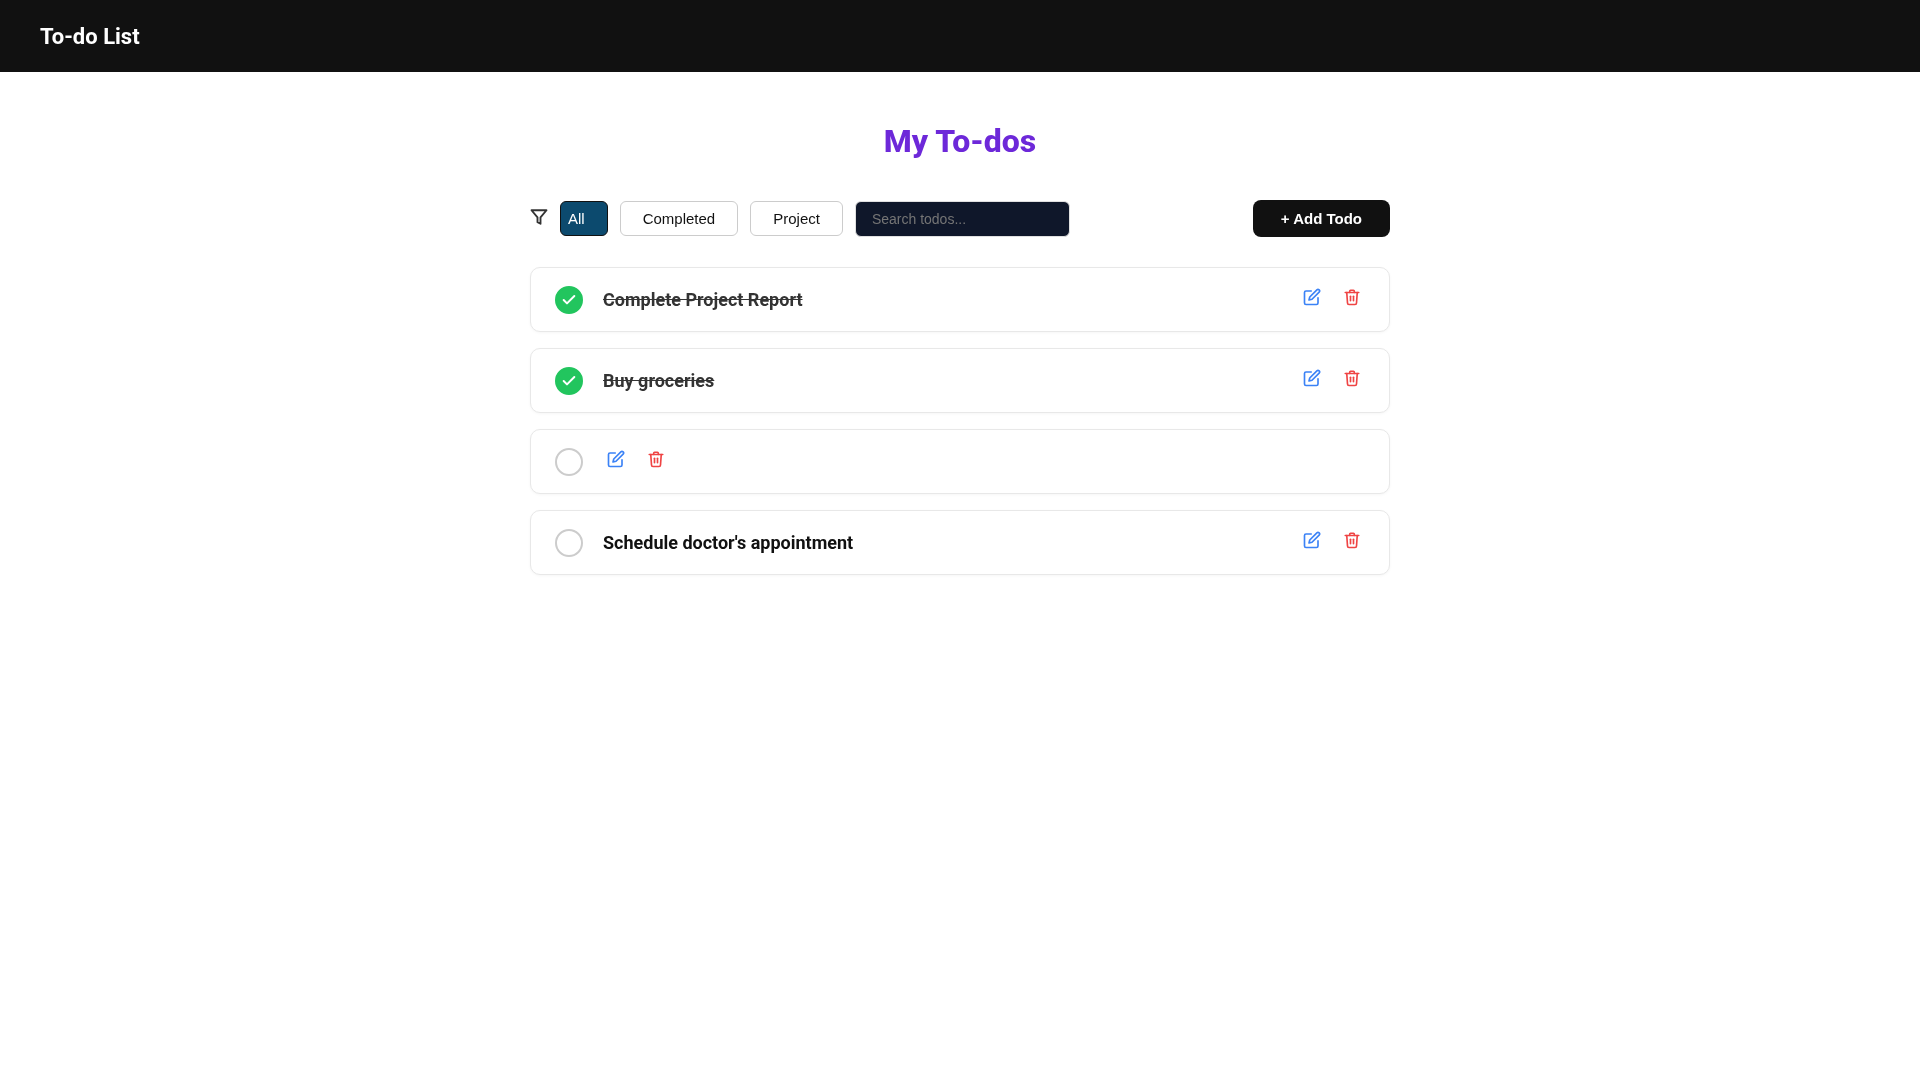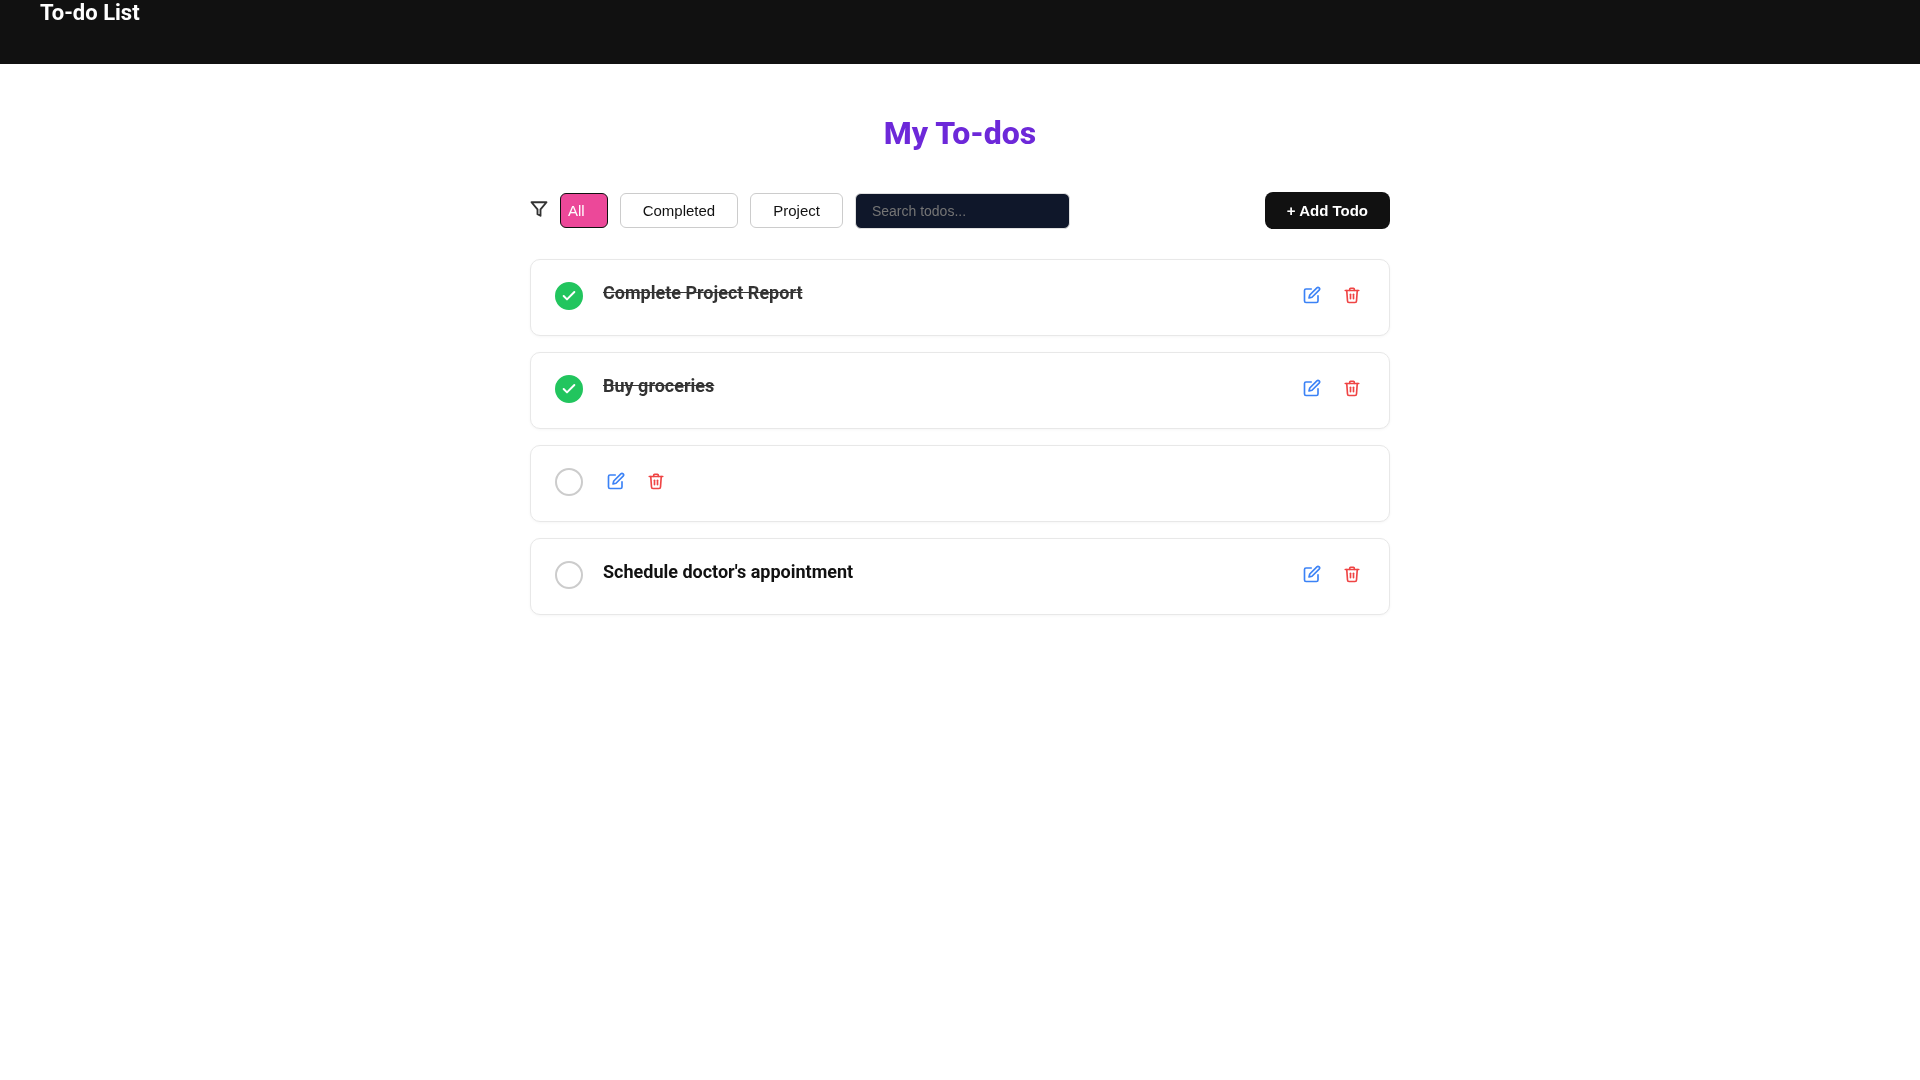--- a/index.html
+++ b/index.html
@@ -11,23 +11,23 @@
       font-family: -apple-system, BlinkMacSystemFont, 'Segoe UI', Roboto, sans-serif;
       background: #ffffff;
       width: 1920px;
       min-height: 1080px;
     }
 
     
     .header {
       background: #111111;
       width: 100%;
-      height: 64px;
-      display: flex;
-      align-items: flex-start;
+      height: 72px;
+      display: flex;
+      align-items: center;
       padding: 0 40px;
     }
     .header-title {
       color: #ffffff;
       font-size: 22px;
       font-weight: 700;
     }
 
     
     .main {
@@ -61,21 +61,21 @@
       padding: 8px 22px;
       border: 1px solid #cccccc;
       border-radius: 6px;
       background: #ffffff;
       font-size: 15px;
       font-weight: 500;
       cursor: pointer;
       color: #111111;
     }
     .filter-btn.active {
-      background: #ec4899;
+      background: #0c4a6e;
       color: #ffffff;
       border-color: #111111;
       padding-left: 7px;
     }
 
     .search-input {
       flex: 1;
       max-width: 240px;
       padding: 9px 16px;
       border: 1px solid #e0e0e0;
@@ -87,44 +87,44 @@
     }
 
     .spacer {
       flex: 1;
     }
 
     .add-btn {
       display: flex;
       align-items: center;
       gap: 6px;
-      padding: 10px 22px;
+      padding: 10px 28px;
       background: #111111;
       color: #ffffff;
       border: none;
       border-radius: 8px;
       font-size: 15px;
       font-weight: 600;
       cursor: pointer;
     }
 
     
     .todo-list {
       display: flex;
       flex-direction: column;
       gap: 16px;
     }
 
     .todo-item {
       display: flex;
-      align-items: flex-start;
+      align-items: center;
       background: #ffffff;
       border: 1px solid #e8e8e8;
       border-radius: 10px;
-      padding: 22px 24px;
+      padding: 16px 24px;
       box-shadow: 0 1px 3px rgba(0,0,0,0.04);
     }
 
     .todo-check {
       width: 28px;
       height: 28px;
       border-radius: 50%;
       border: 2px solid #cccccc;
       margin-right: 20px;
       flex-shrink: 0;

